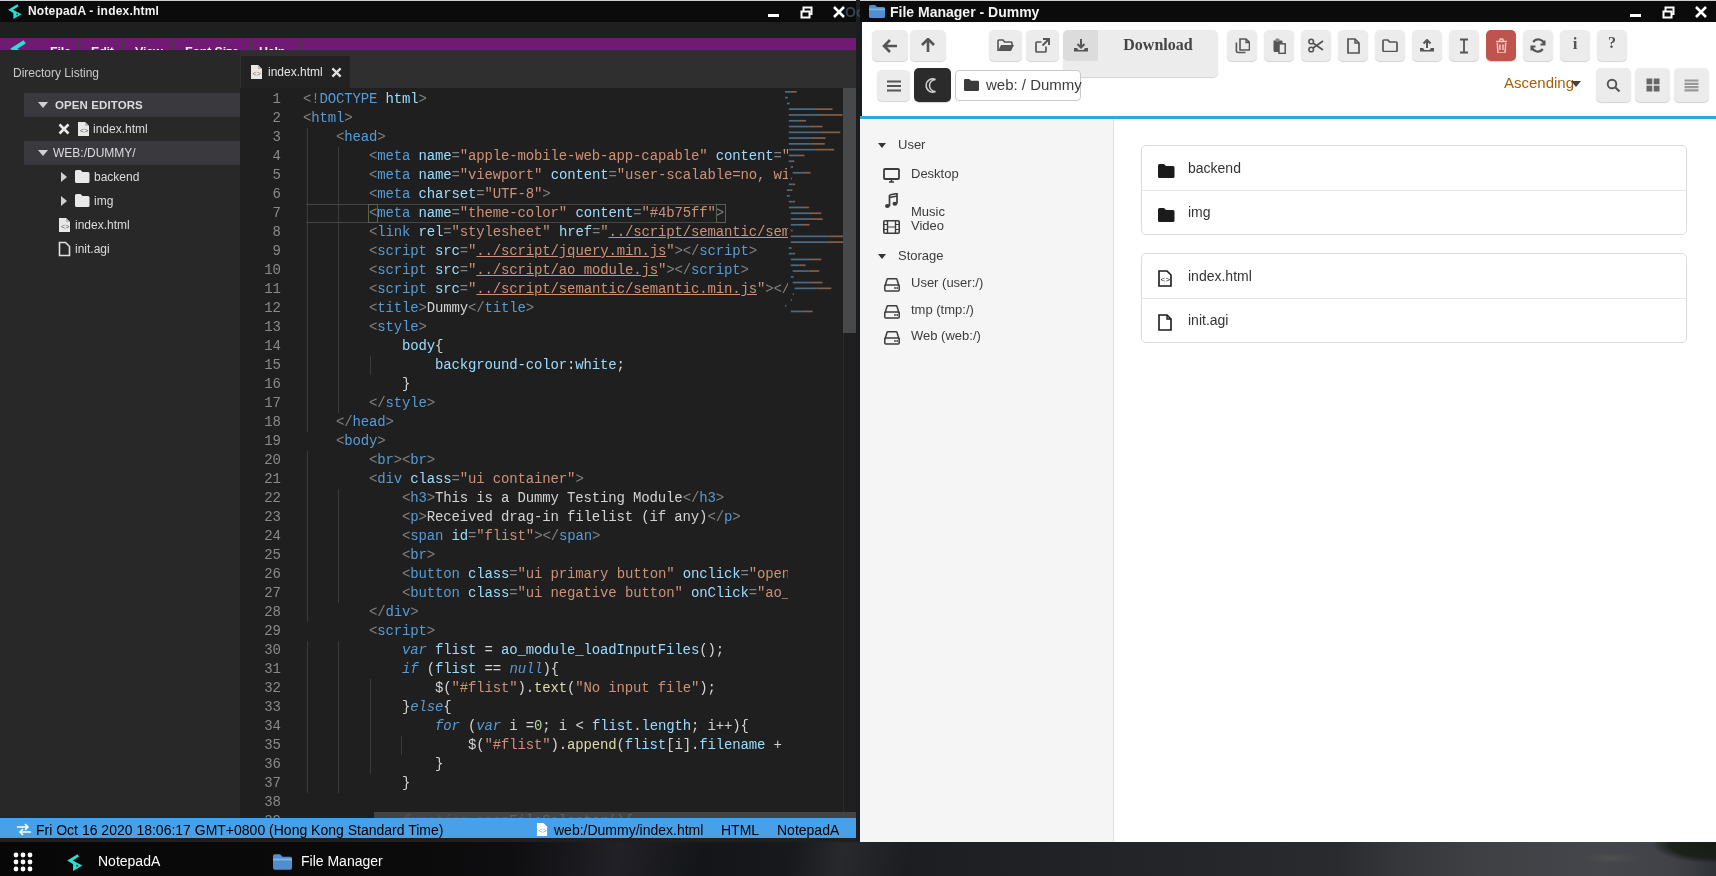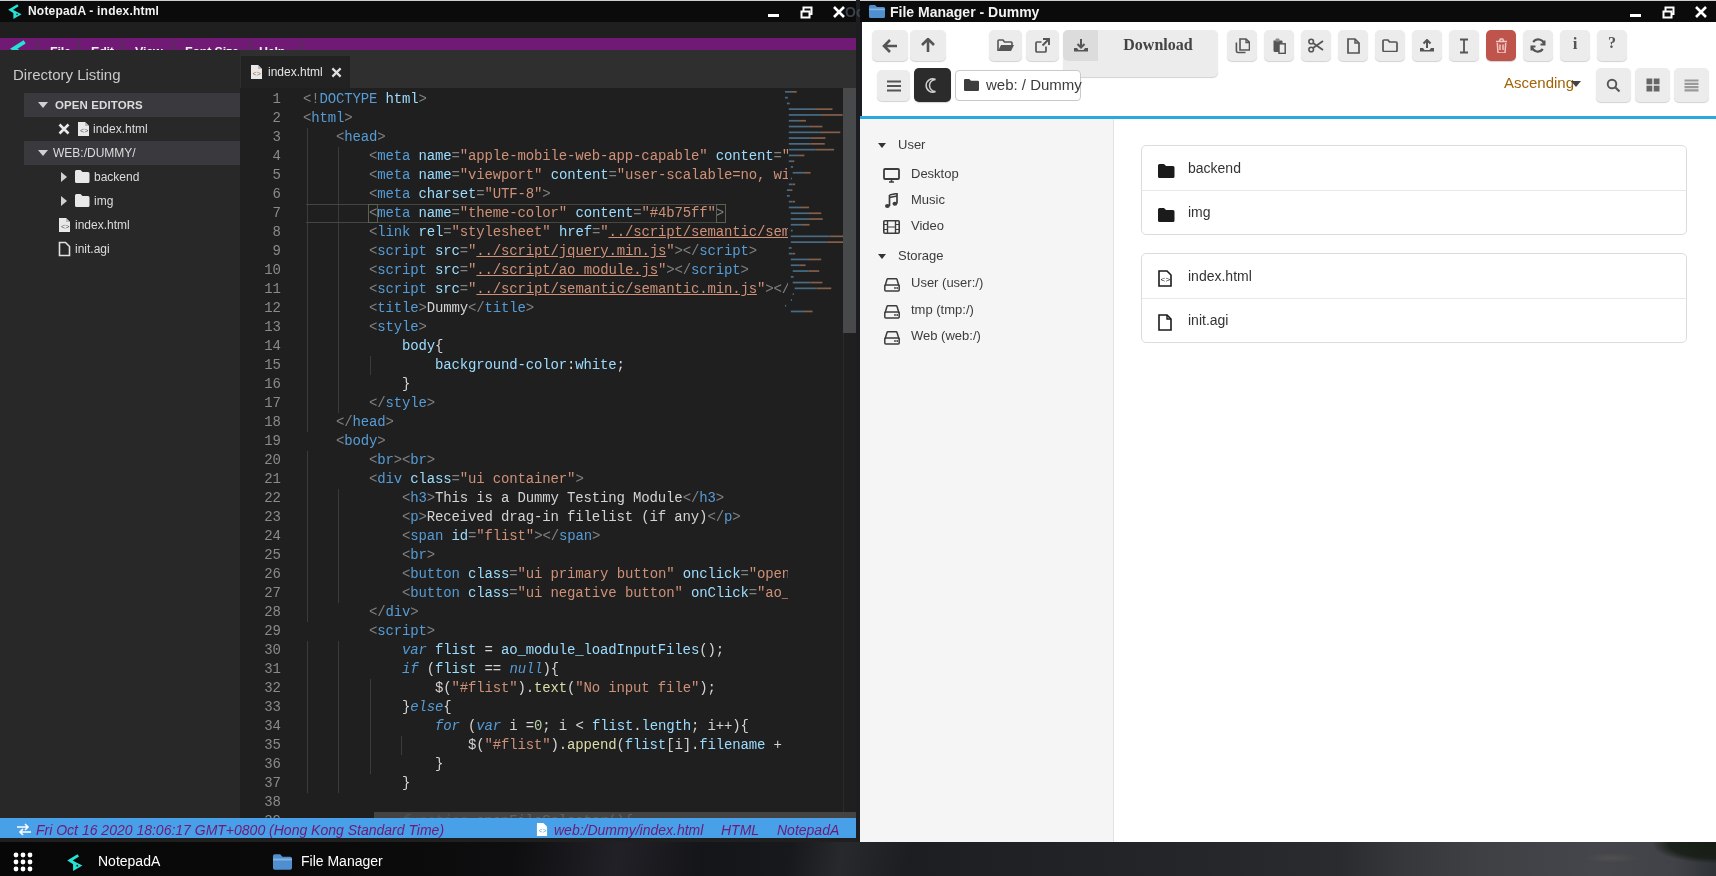--- a/index.html
+++ b/index.html
@@ -27,21 +27,21 @@
   #np-editor{left:240px;top:88px;width:618px;height:731px;background:#1f1f1f;overflow:hidden;}
   #code{position:absolute;left:0;top:2px;font-family:"Liberation Mono",monospace;font-size:14px;line-height:19px;letter-spacing:-0.15px;white-space:pre;}
   .cl{position:relative;height:19px;}
   .num{display:inline-block;width:41px;text-align:right;color:#8a8a8a;letter-spacing:0;}
   .gap{display:inline-block;width:22px;}
   .g{color:#808080;} .t{color:#569cd6;} .a{color:#9cdcfe;} .s{color:#ce9178;}
   .su{color:#ce9178;text-decoration:underline;} .k{color:#569cd6;font-style:italic;} .n{color:#b5cea8;}
   .f{color:#dcdcaa;} .w{color:#d4d4d4;}
   .guide{position:absolute;width:1px;background:#3b3b3b;}
   
-  #np-status{left:0;top:818px;width:856px;height:20px;background:#48a0e8;color:#701a75;font-size:14px;font-style:italic;}
+  #np-status{left:0;top:818px;width:856px;height:20px;background:#48a0e8;color:#000000;font-size:14px;}
   
   #fm{left:860px;top:0;width:856px;height:842px;background:#ffffff;}
   #fm-topline{left:0;top:0;width:856px;height:1px;background:#cfcfcf;}
   #fm-title{left:0;top:1px;width:856px;height:21px;background:#0b0b0b;color:#f2f2f2;}
   #fm-title .txt{position:absolute;left:30px;top:3px;font-size:14px;font-weight:bold;}
   .fbtn{position:absolute;background:#ececec;border-radius:5px;box-shadow:0 1px 1px rgba(0,0,0,0.18);}
   #fm-blueline{left:0;top:116px;width:856px;height:3px;background:#29a9e0;z-index:5;}
   #fm-side{left:0;top:116px;width:253px;height:726px;background:#f5f5f5;border-right:1px solid #e2e2e2;color:#3c3c3c;}
   .fsrow{position:absolute;font-size:13px;color:#3c3c3c;white-space:nowrap;}
   .card{position:absolute;background:#fff;border:1px solid #dcdcdc;border-radius:5px;}
@@ -94,21 +94,21 @@
       <div class="mitem" style="left:259px">Help</div>
       <div class="msep" style="left:37px"></div>
       <div class="msep" style="left:78px"></div>
       <div class="msep" style="left:122px"></div>
       <div class="msep" style="left:172px"></div>
       <div class="msep" style="left:250px"></div>
       <div class="msep" style="left:300px"></div>
     </div>
 
     <div id="np-side" class="abs">
-      <div class="abs" style="left:13px;top:16px;font-size:15px;color:#c9c9c9">Directory Listing</div>
+      <div class="abs" style="left:13px;top:16px;font-size:12px;color:#c9c9c9">Directory Listing</div>
       <div class="srow hl" style="top:43px">
         <div class="tri-d" style="left:14px;top:9px"></div>
         <div class="lbl" style="left:31px;font-weight:bold;font-size:11.5px;letter-spacing:0.1px;top:6px">OPEN EDITORS</div>
       </div>
       <div class="srow" style="top:67px">
         <svg class="abs" style="left:34px;top:6px" width="12" height="12" viewBox="0 0 12 12">
             <path d="M1.5 1.5 L10.5 10.5 M10.5 1.5 L1.5 10.5" stroke="#e8e8e8" stroke-width="2.6"></path>
           </svg>
         <svg class="abs" style="left:53px;top:4px" width="13" height="16" viewBox="0 0 13 16">
           <path d="M1 1 h7 l4 4 v10 h-11 z" fill="#e8e8e8"></path>
@@ -436,21 +436,21 @@
           <rect x="1" y="1" width="15" height="10" rx="1" fill="none" stroke="#3c3c3c" stroke-width="1.8"></rect>
           <path d="M6 14 h5 M8.5 11.5 v2" stroke="#3c3c3c" stroke-width="1.6"></path>
         </svg>
       <div class="fsrow" style="left:51px;top:50px">Desktop</div>
       <svg style="position:absolute;left:24px;top:77px" width="15" height="16" viewBox="0 0 15 16">
           <path d="M5.5 2 L13 0.5 V10.5 M5.5 2 V13" stroke="#3c3c3c" stroke-width="1.7" fill="none"></path>
           <ellipse cx="3.4" cy="13" rx="2.4" ry="2" fill="#3c3c3c"></ellipse>
           <ellipse cx="10.9" cy="10.7" rx="2.4" ry="2" fill="#3c3c3c"></ellipse>
           <path d="M5.5 4.5 L13 3" stroke="#3c3c3c" stroke-width="1.7"></path>
         </svg>
-      <div class="fsrow" style="left:51px;top:76px">Music</div>
+      <div class="fsrow" style="left:51px;top:88px">Music</div>
       <svg style="position:absolute;left:23px;top:104px" width="17" height="14" viewBox="0 0 17 14">
           <rect x="0.8" y="0.8" width="15.4" height="12.4" rx="1" fill="none" stroke="#3c3c3c" stroke-width="1.6"></rect>
           <path d="M4.5 1 v12 M12.5 1 v12" stroke="#3c3c3c" stroke-width="1.4"></path>
           <path d="M1 4.5 h3.5 M1 9.5 h3.5 M12.5 4.5 H16 M12.5 9.5 H16 M4.5 7 h8" stroke="#3c3c3c" stroke-width="1.2"></path>
         </svg>
       <div class="fsrow" style="left:51px;top:102px">Video</div>
       <div style="position:absolute;left:18px;top:138px;width:0;height:0;border-left:4.5px solid transparent;border-right:4.5px solid transparent;border-top:5.5px solid #333"></div>
       <div class="fsrow" style="left:38px;top:132px">Storage</div>
       <svg style="position:absolute;left:24px;top:162px" width="16" height="14" viewBox="0 0 16 14">
           <path d="M1 8 L3 1.5 a1 1 0 0 1 1 -0.7 h8 a1 1 0 0 1 1 0.7 L15 8" fill="none" stroke="#3c3c3c" stroke-width="1.5"></path>

